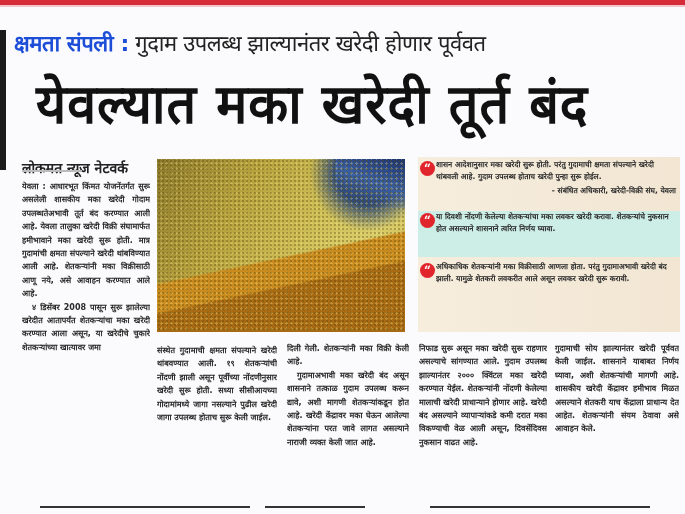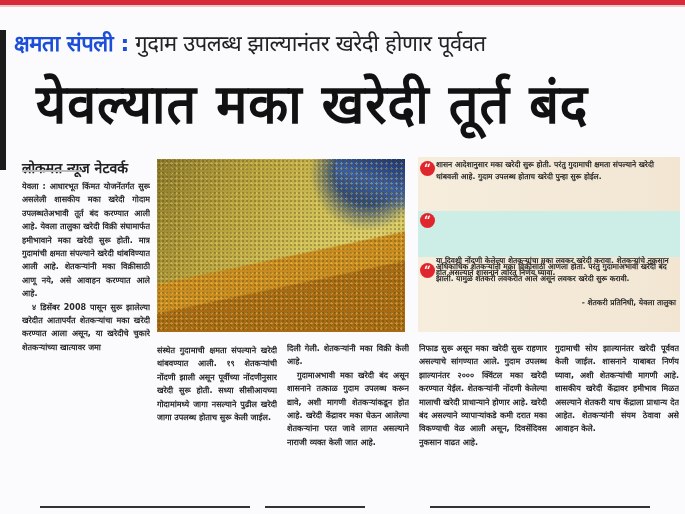--- a/index.html
+++ b/index.html
@@ -68,29 +68,29 @@
 </div>
 
 <div class="photo" title="मक्याचा ढीग">
   <div class="blue"></div>
 </div>
 
 <div class="quotes">
   <div class="quote q1" style="top:2px; height:50px;">
     <span class="qmark">“</span>
     <div class="txt" style="height:26px; overflow:hidden;">शासन आदेशानुसार मका खरेदी सुरू होती. परंतु गुदामाची क्षमता संपल्याने खरेदी थांबवली आहे. गुदाम उपलब्ध होताच खरेदी पुन्हा सुरू होईल.</div>
+    <div class="attr">- संबंधित अधिकारी, खरेदी-विक्री संघ, येवला</div>
   </div>
   <div class="quote q2" style="top:54px; height:46px;">
     <span class="qmark">“</span>
-    <div class="txt" style="height:24px; overflow:hidden;margin-top:44px;">या दिवशी नोंदणी केलेल्या शेतकऱ्यांचा मका लवकर खरेदी करावा. शेतकऱ्यांचे नुकसान होत असल्याने शासनाने त्वरित निर्णय घ्यावा.</div>
+    <div class="txt" style="height:24px; overflow:hidden;">या दिवशी नोंदणी केलेल्या शेतकऱ्यांचा मका लवकर खरेदी करावा. शेतकऱ्यांचे नुकसान होत असल्याने शासनाने त्वरित निर्णय घ्यावा.</div>
   </div>
   <div class="quote q3" style="top:104px; height:60px;">
     <span class="qmark">“</span>
     <div class="txt" style="height:36px; overflow:hidden;">अधिकाधिक शेतकऱ्यांनी मका विक्रीसाठी आणला होता. परंतु गुदामाअभावी खरेदी बंद झाली. यामुळे शेतकरी लवकरीत आले असून लवकर खरेदी सुरू करावी.</div>
-    <div class="attr">- शेतकरी प्रतिनिधी, येवला तालुका</div>
   </div>
 </div>
 
 <div class="col" style="left:157px; top:344px; width:120px; height:160px;">
   <p>संस्थेत गुदामाची क्षमता संपल्याने खरेदी थांबवण्यात आली. १९ शेतकऱ्यांची नोंदणी झाली असून पूर्वीच्या नोंदणीनुसार खरेदी सुरू होती. सध्या सीसीआयच्या गोदामांमध्ये जागा नसल्याने पुढील खरेदी जागा उपलब्ध होताच सुरू केली जाईल.</p>
 </div>
 
 <div class="col" style="left:287px; top:342px; width:122px; height:160px;">
   <p>दिली गेली. शेतकऱ्यांनी मका विक्री केली आहे.</p>
   <p style="text-indent:10px;">गुदामाअभावी मका खरेदी बंद असून शासनाने तत्काळ गुदाम उपलब्ध करून द्यावे, अशी मागणी शेतकऱ्यांकडून होत आहे. खरेदी केंद्रावर मका घेऊन आलेल्या शेतकऱ्यांना परत जावे लागत असल्याने नाराजी व्यक्त केली जात आहे.</p>

